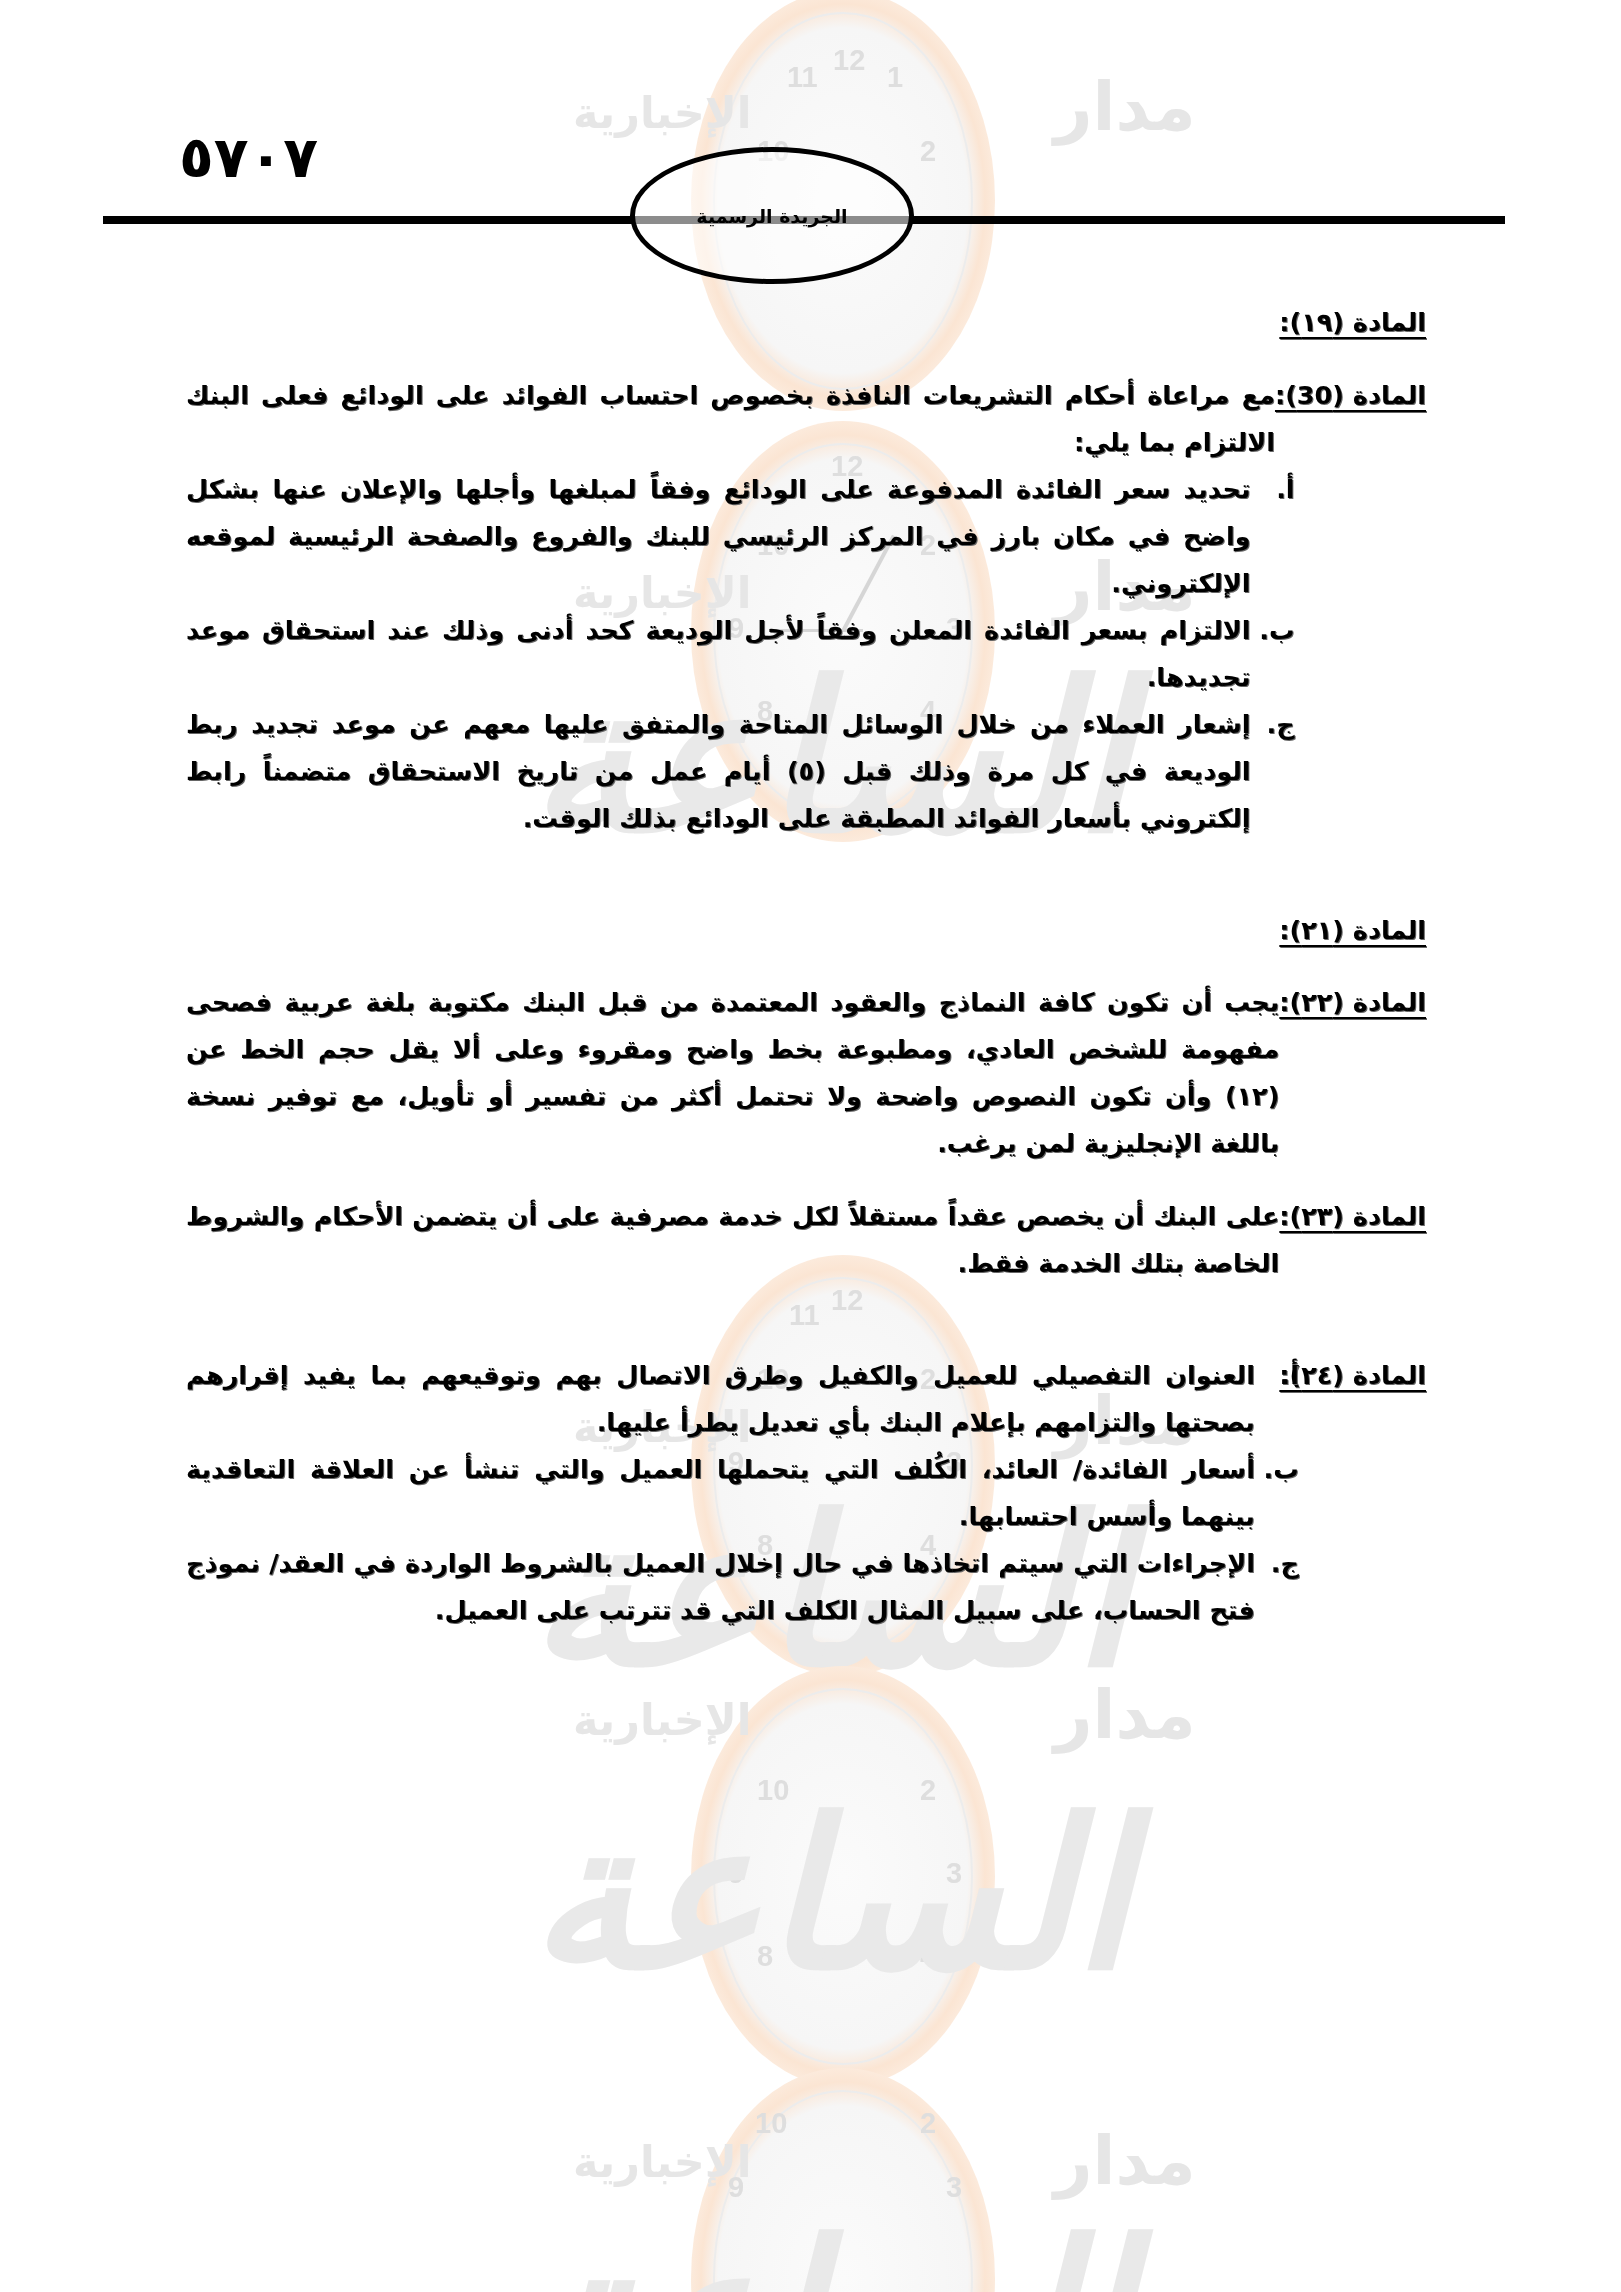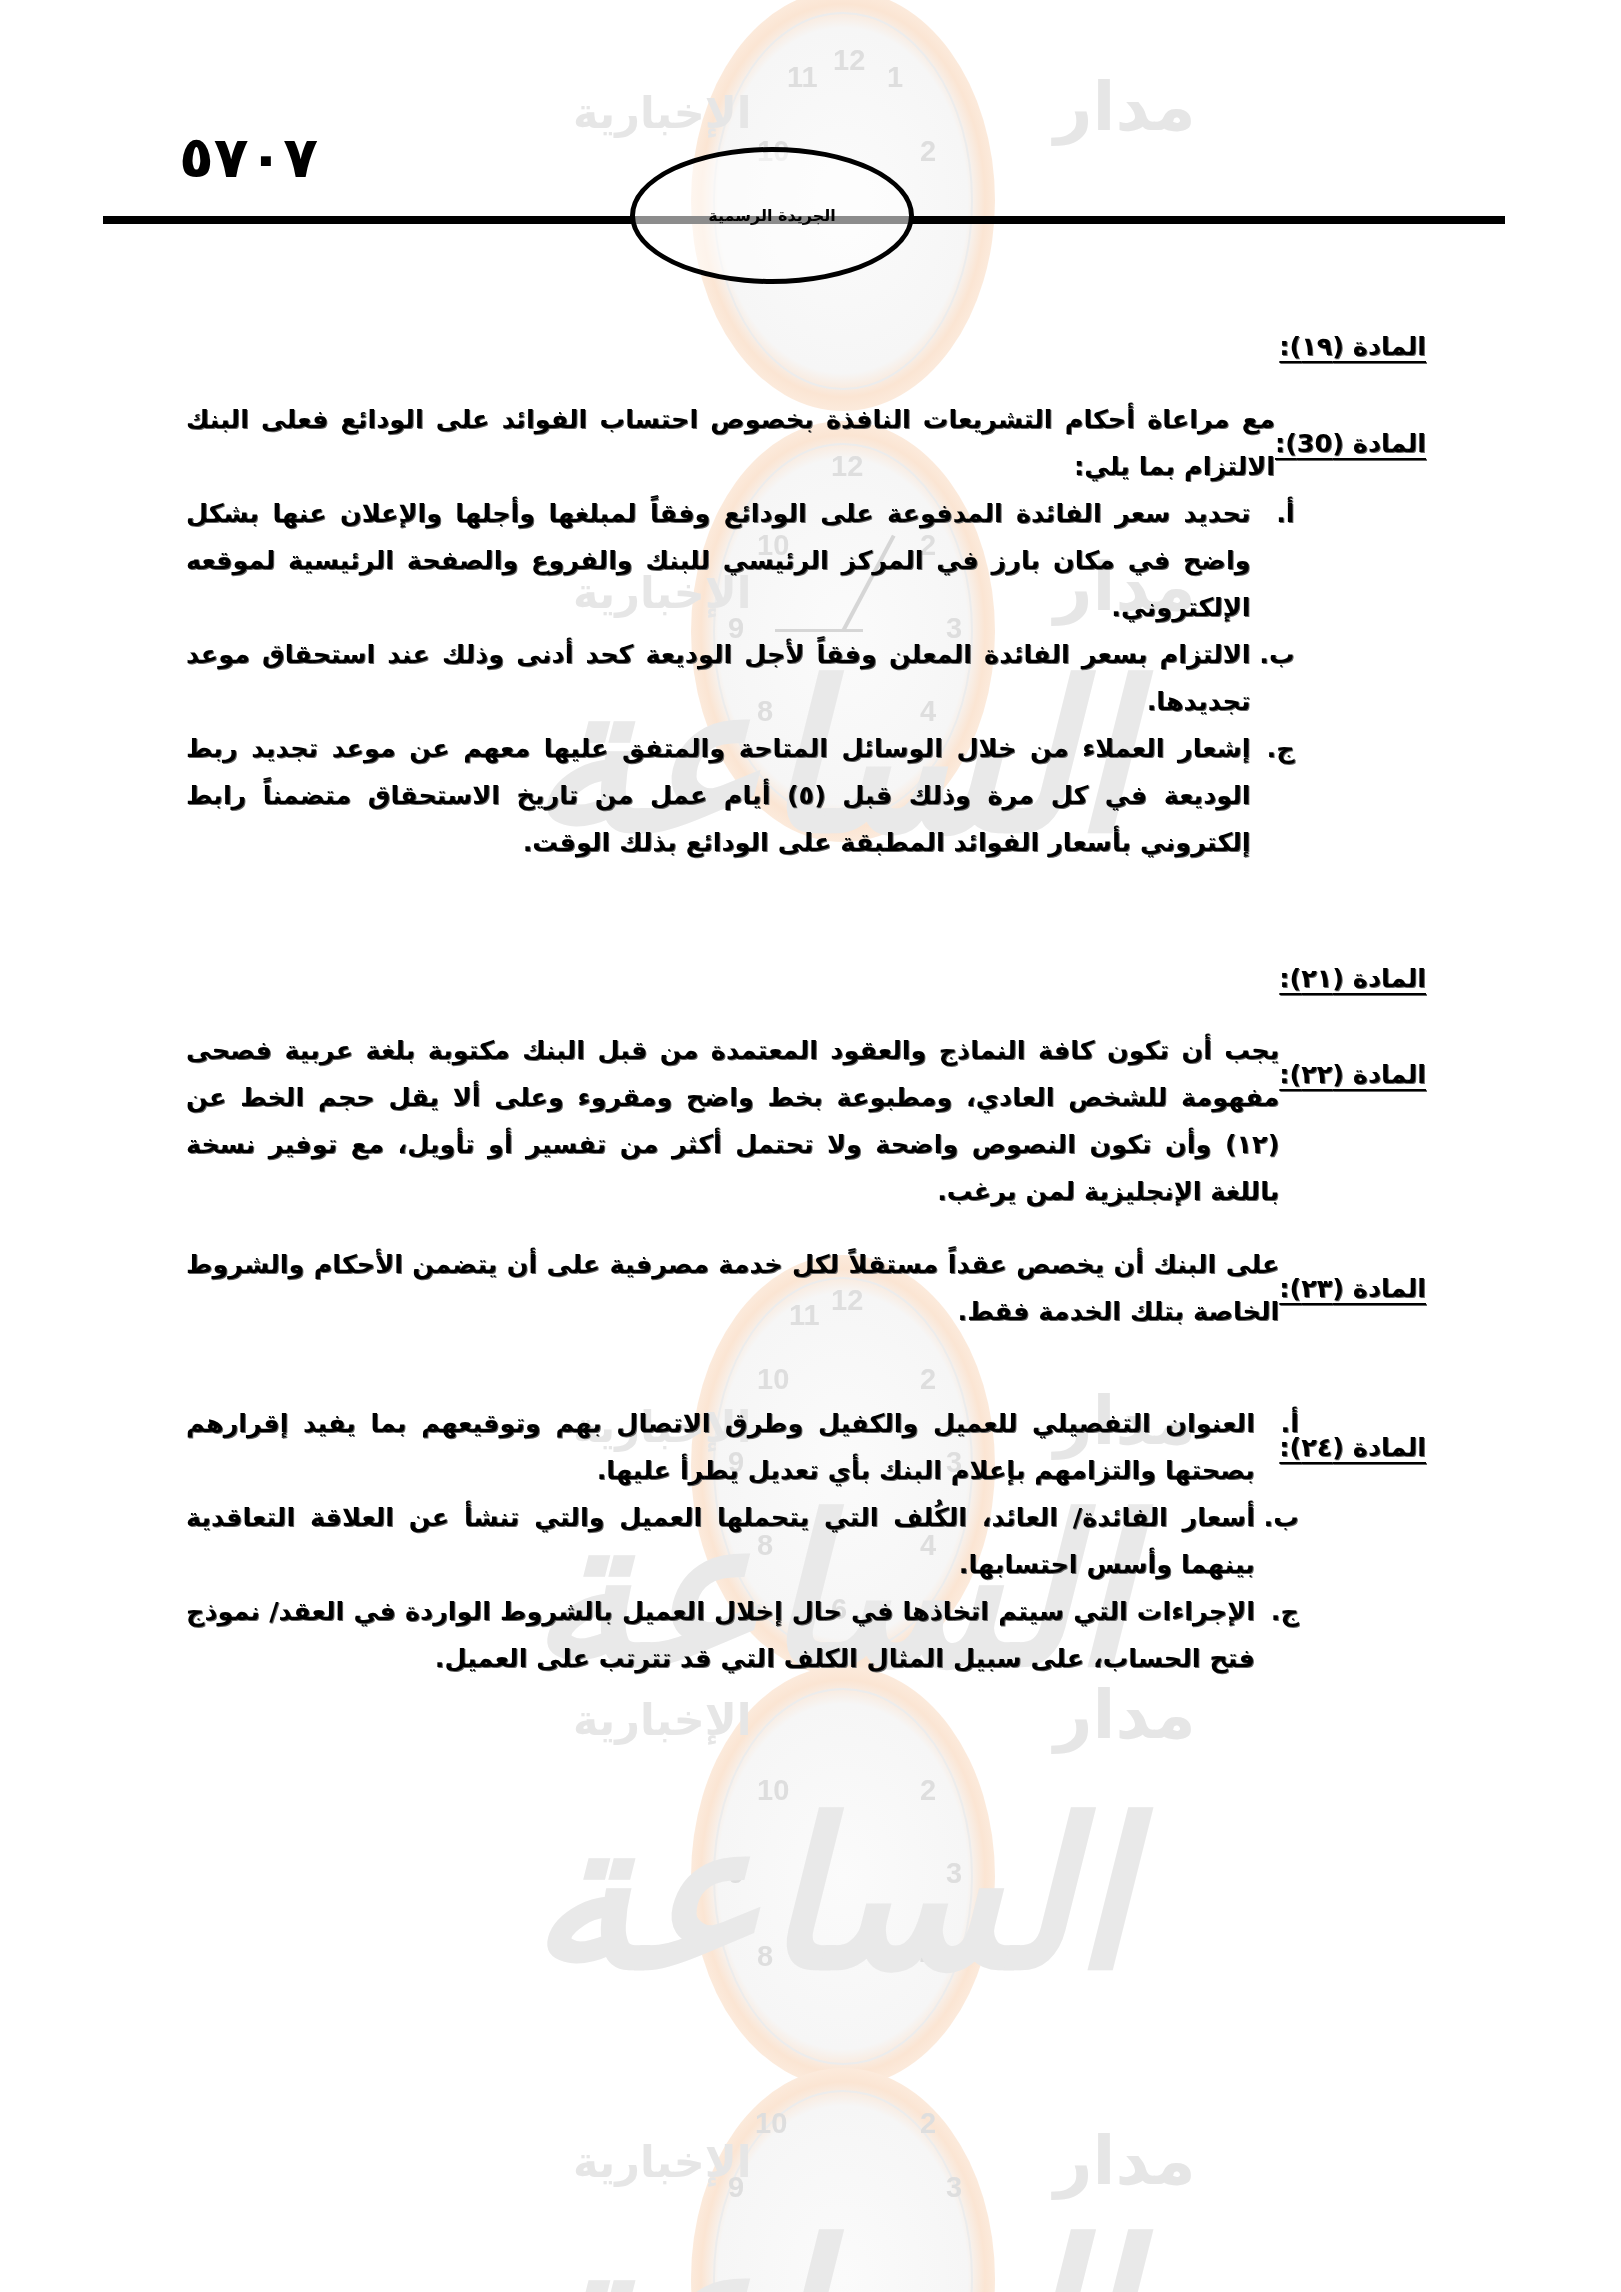--- a/index.html
+++ b/index.html
@@ -101,21 +101,21 @@
       border-radius: 50%;
       background: rgba(255,255,255,0.55);
       box-sizing: border-box;
       z-index: 3;
       display: flex;
       align-items: center;
       justify-content: center;
     }
     .header-ellipse span {
       font-family: "DejaVu Sans", sans-serif;
-      font-size: 16px;
+      font-size: 19px;
       font-weight: bold;
     }
 
     
     .content {
       position: absolute;
       top: 299px;
       left: 186px;
       width: 1240px;
       z-index: 2;
@@ -129,21 +129,20 @@
     .article {
       display: flex;
       flex-direction: row;
       align-items: flex-start;
     }
     .article-label {
       flex: 0 0 auto;
       text-decoration: underline;
       text-underline-offset: 5.9px;
       white-space: nowrap;
-      margin-top: 24px;
     }
     .article-body {
       flex: 1 1 auto;
       text-align: justify;
       text-align-last: right;
     }
     .article-body .lead-line {
       display: block;
     }
     .list-items {

